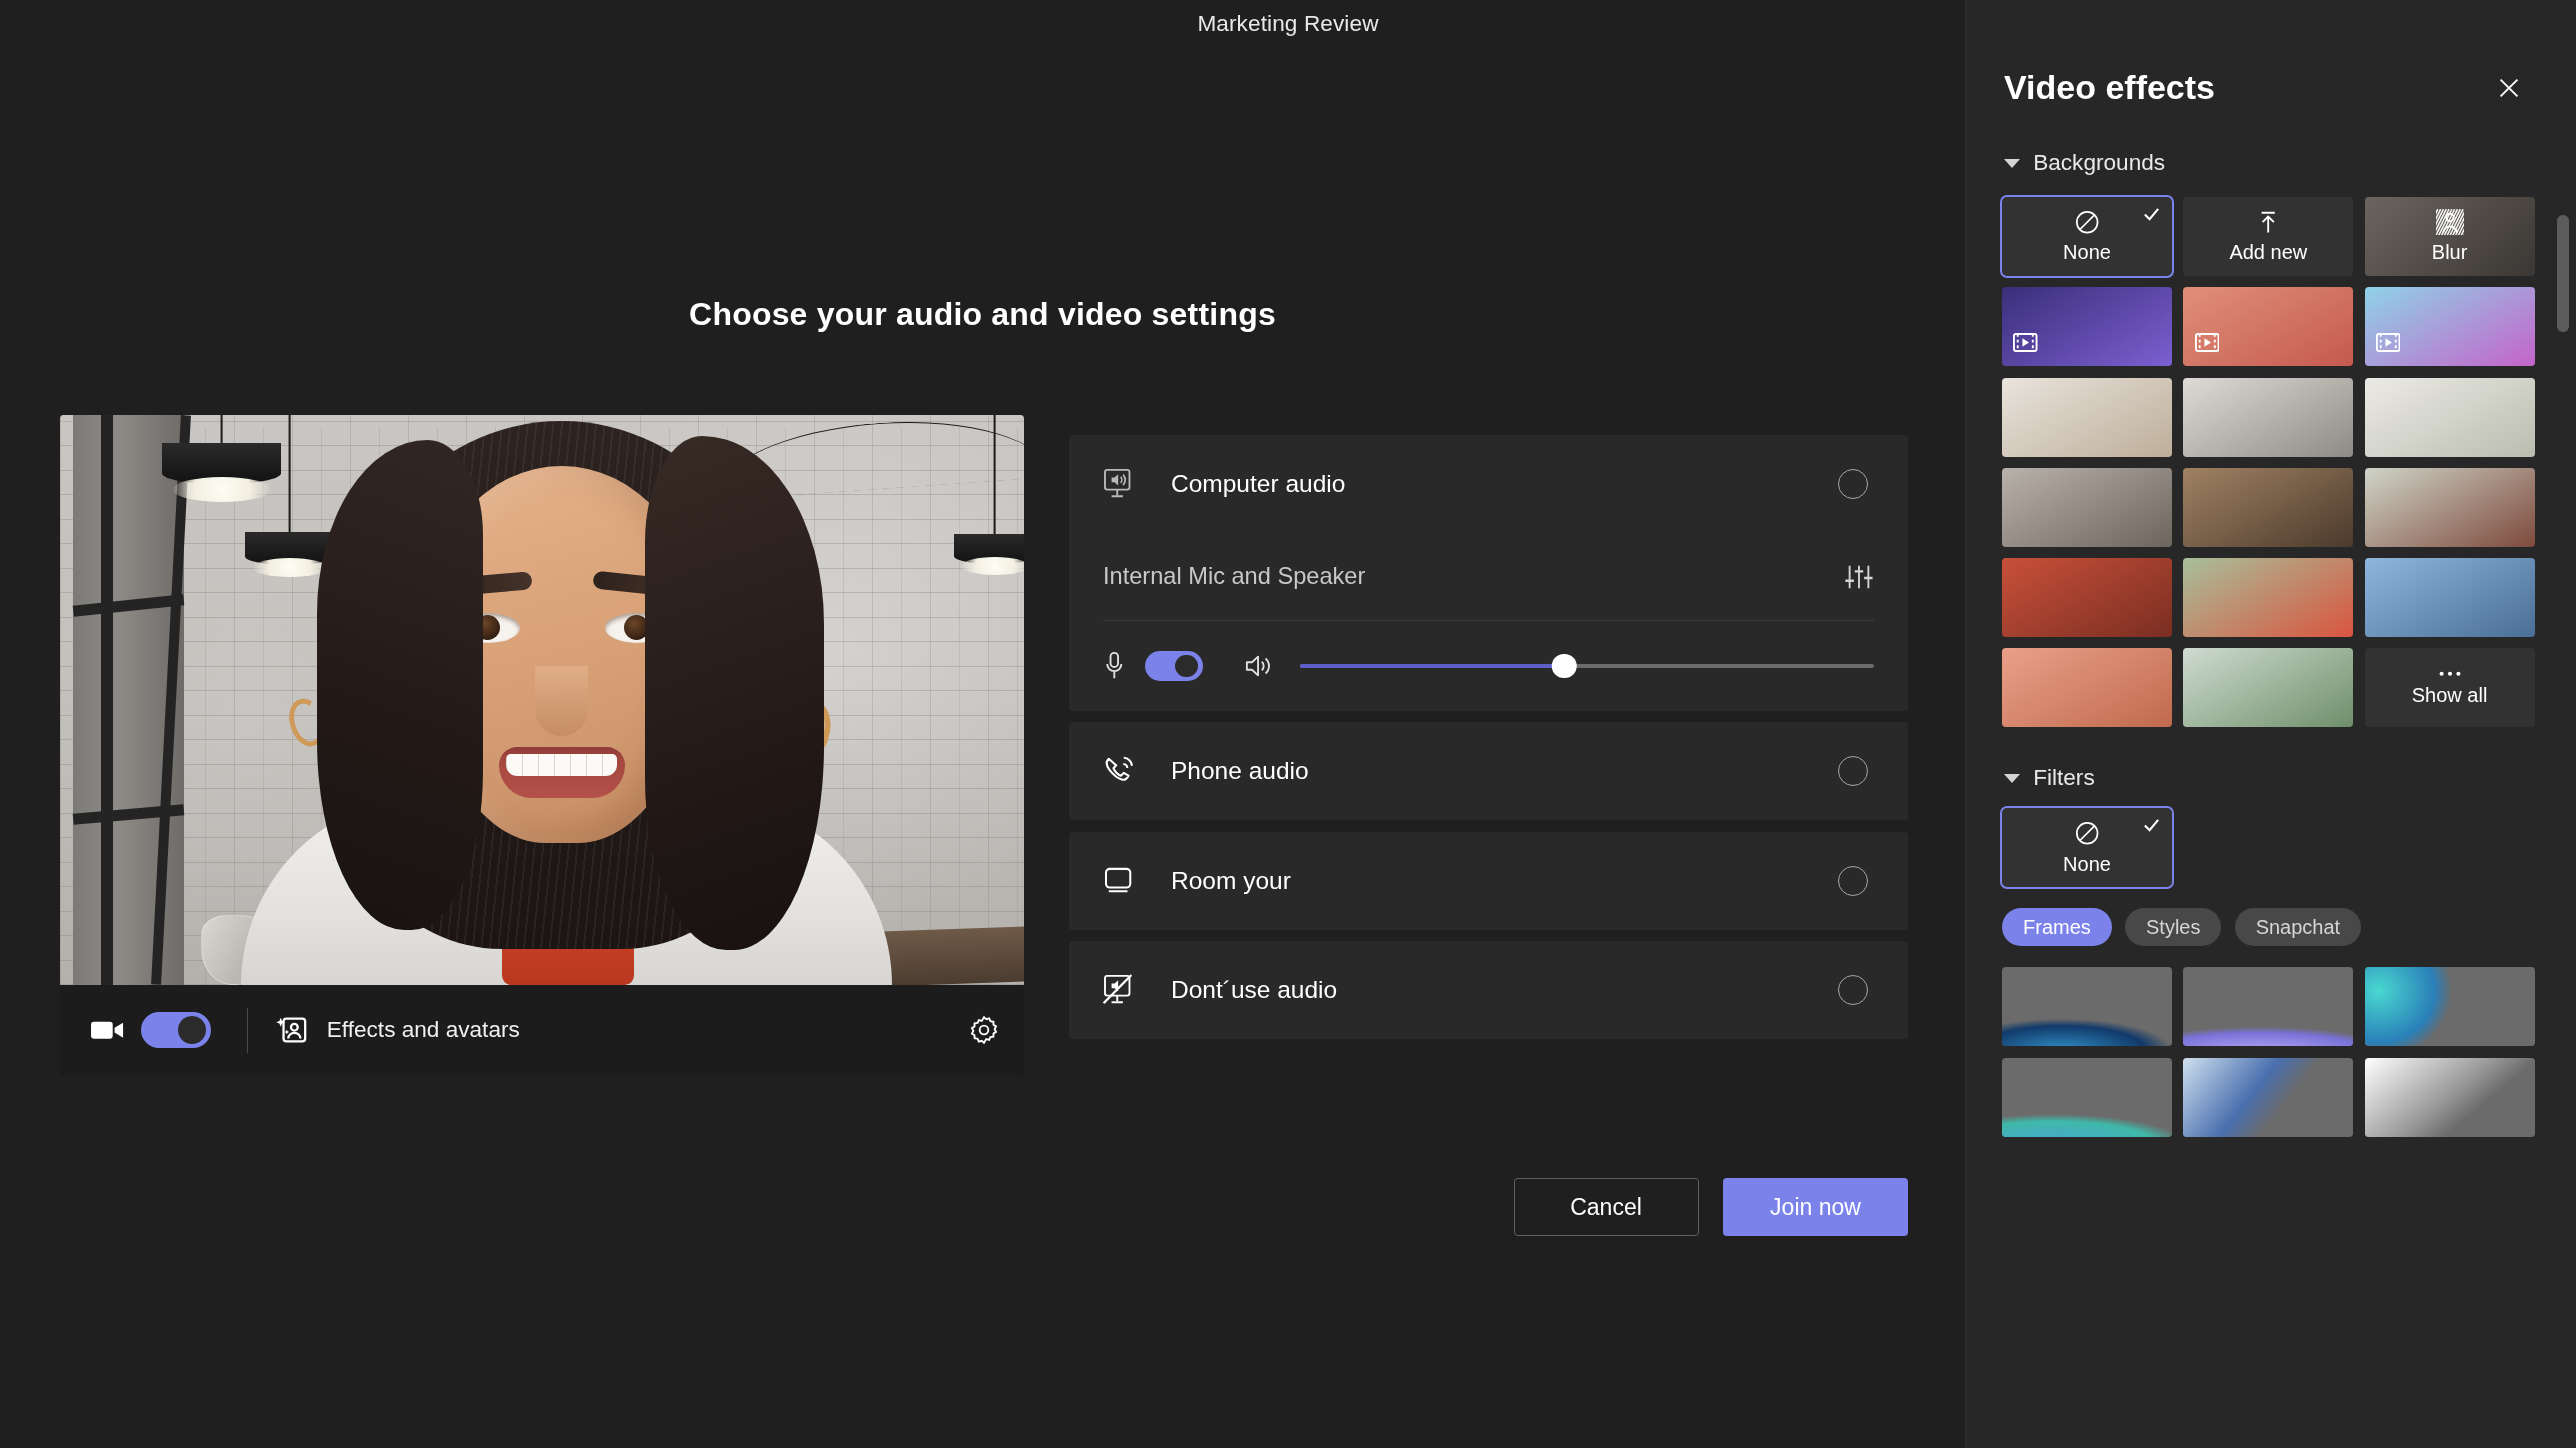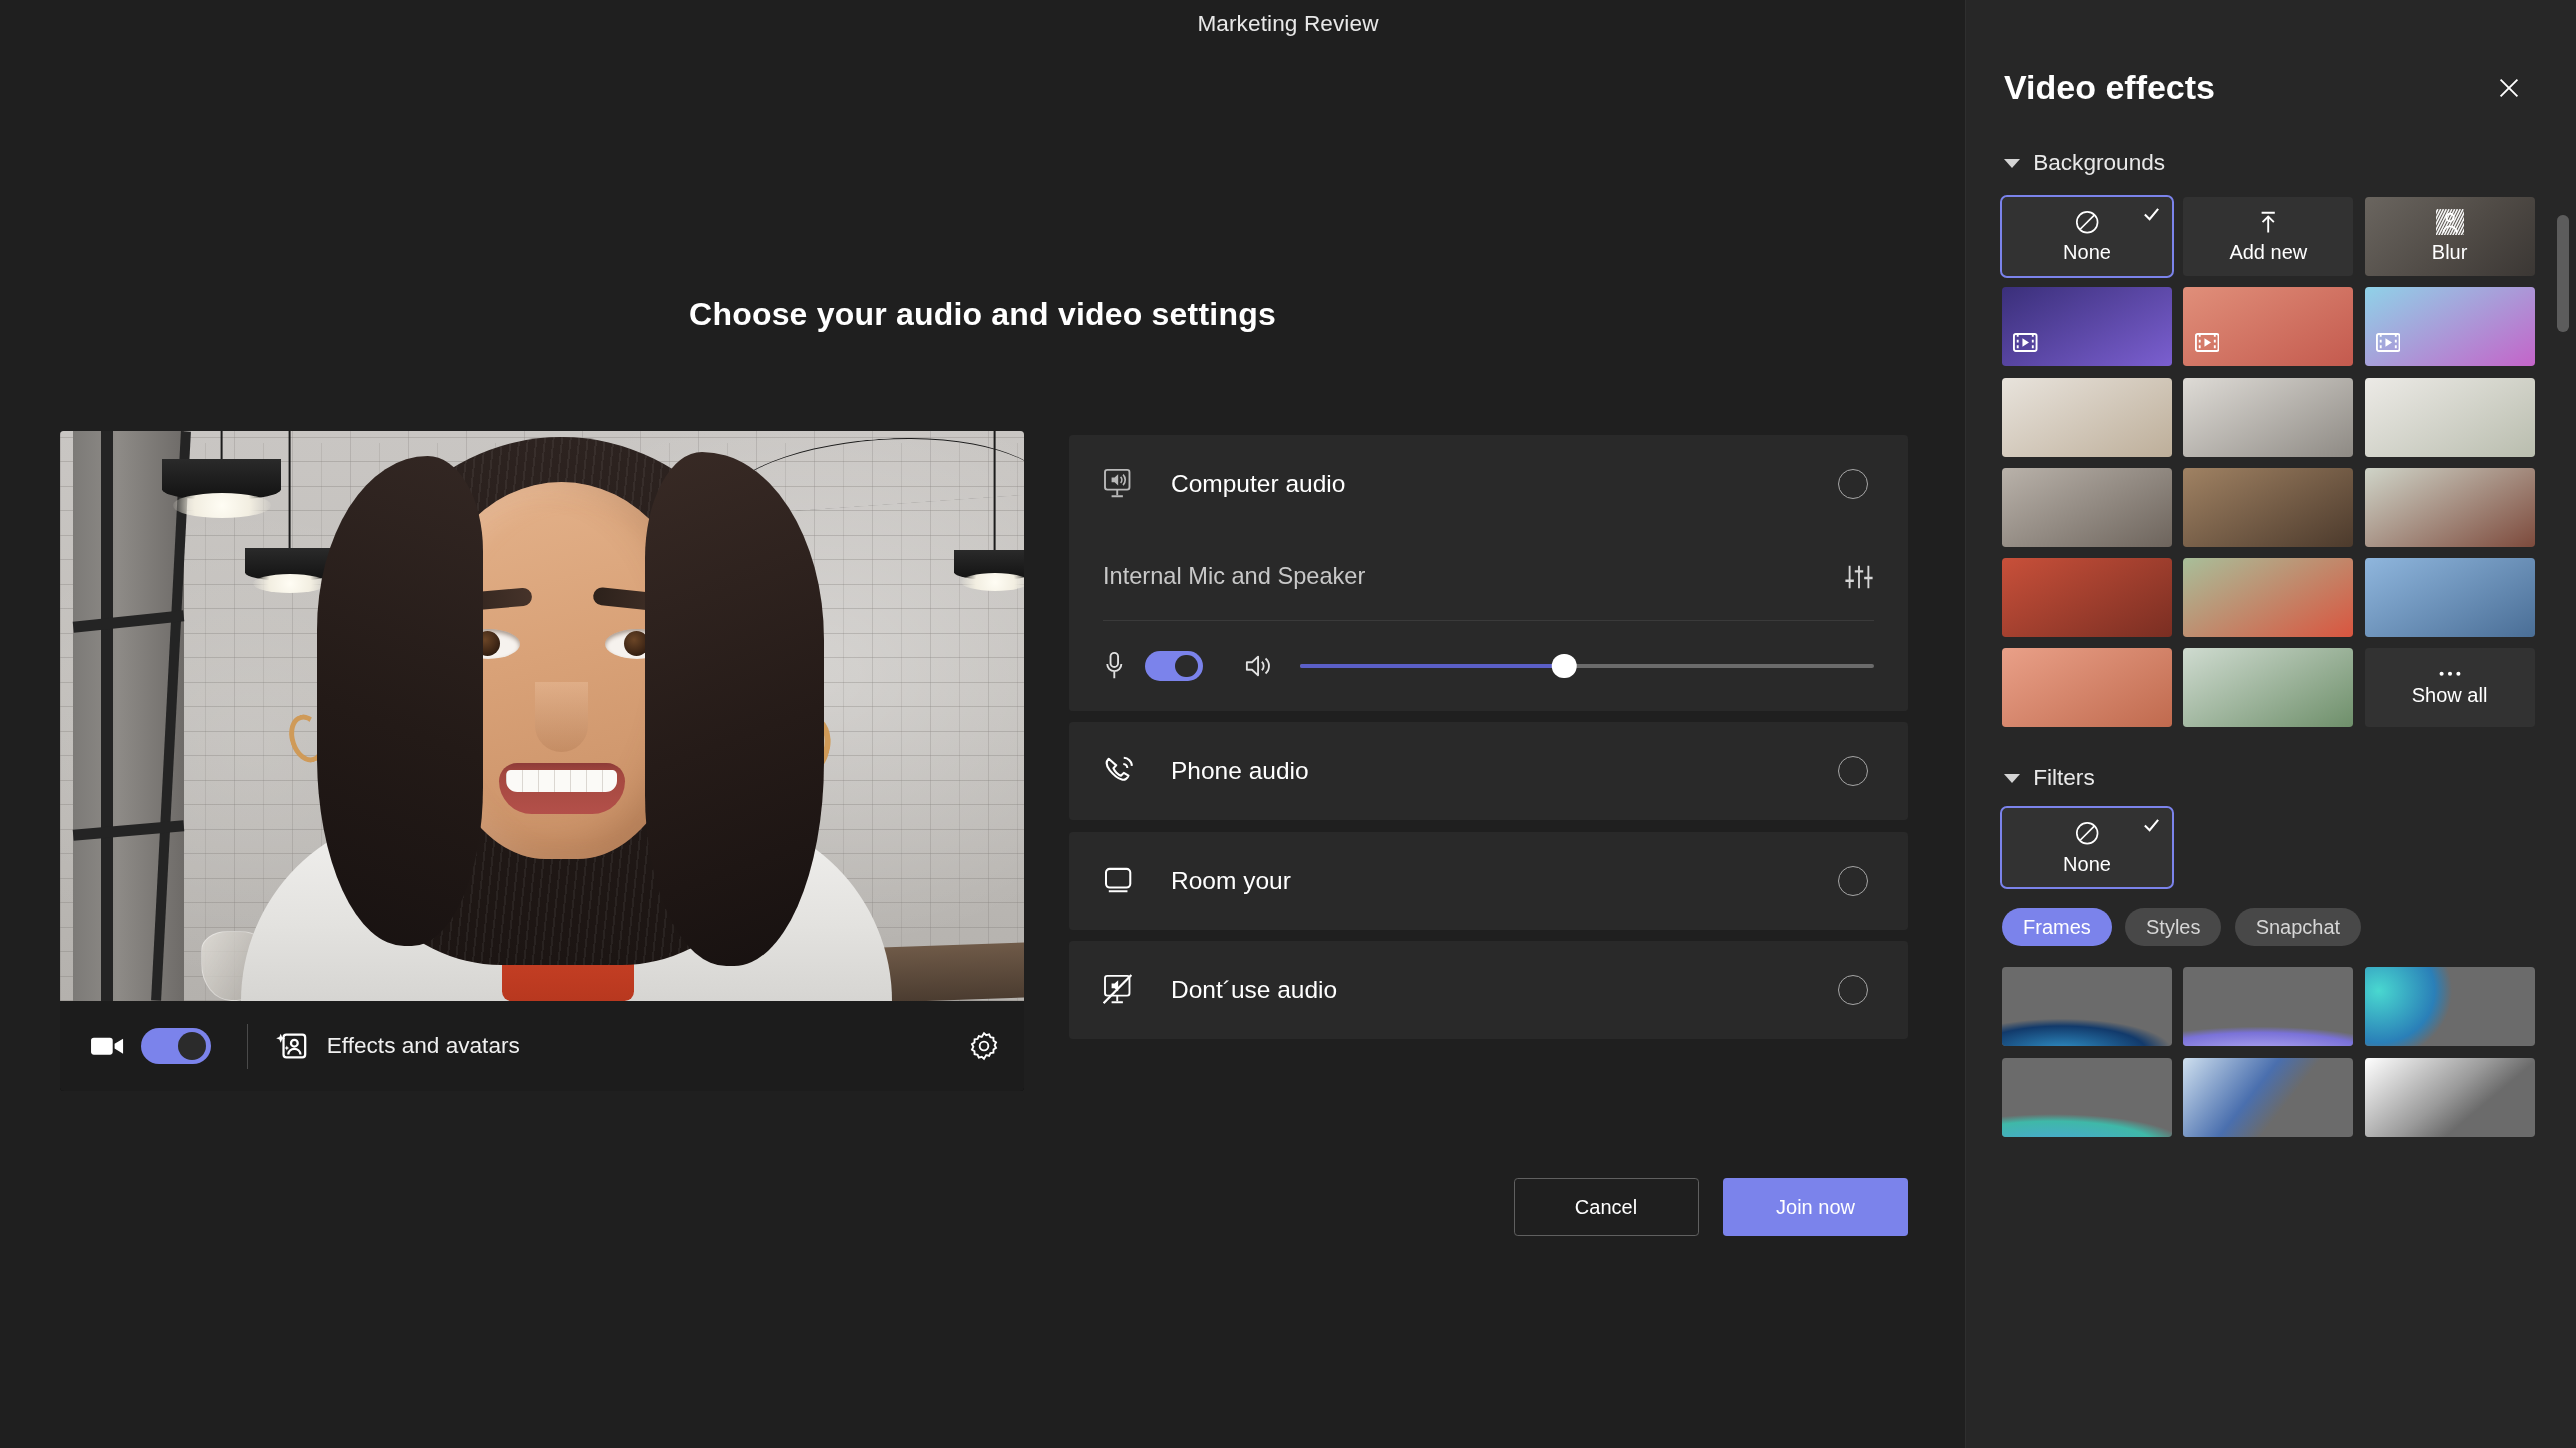--- a/index.html
+++ b/index.html
@@ -32,21 +32,21 @@
     background: #1f1f1f;
   }
   .page-title {
     position: absolute; top: 249px; left: 0; width: 1965px;
     text-align: center; font-size: 32px; font-weight: bold; color: #ffffff;
     letter-spacing: 0.2px;
   }
 
   
   .video-card {
-    position: absolute; left: 60px; top: 384px; width: 964px; height: 660px;
+    position: absolute; left: 60px; top: 368px; width: 964px; height: 660px;
     background: #0d0d0d; border-radius: 3.8px; overflow: hidden;
   }
   .video-feed {
     position: absolute; left: 0; top: 0; width: 964px; height: 570px;
     overflow: hidden; background: #5d5d5d;
   }
   
   .wall {
     position: absolute; inset: 0;
     background:
@@ -241,21 +241,21 @@
   .slider .track { position: absolute; left: 0; right: 0; height: 4.7px; border-radius: 2.8px; background: #6b6b6b; }
   .slider .fill { position: absolute; left: 0; height: 4.7px; border-radius: 2.8px; background: #5b5fc7; }
   .slider .thumb {
     position: absolute; width: 24.5px; height: 24.5px; border-radius: 50%; background: #ffffff;
     transform: translateX(-50%);
   }
   .gap { height: 11.3px; }
 
   .actions { position: absolute; left: 1069px; top: 1131px; width: 839px; display: flex; justify-content: flex-end; gap: 24.5px; }
   .btn {
-    height: 58px; min-width: 185px; border-radius: 3.8px; font-size: 20px;
+    height: 58px; min-width: 185px; border-radius: 3.8px; font-size: 23px;
     display: flex; align-items: center; justify-content: center; cursor: pointer;
   }
   .btn-cancel { background: #1f1f1f; border: 0.9px solid #606060; color: #ffffff; }
   .btn-join { background: #7b83eb; color: #ffffff; }
 
   
   .vfx {
     position: absolute; top: 0; right: 0; width: 611px; height: 1448px;
     background: #272727; border-left: 0.9px solid #2f2f2f;
   }

